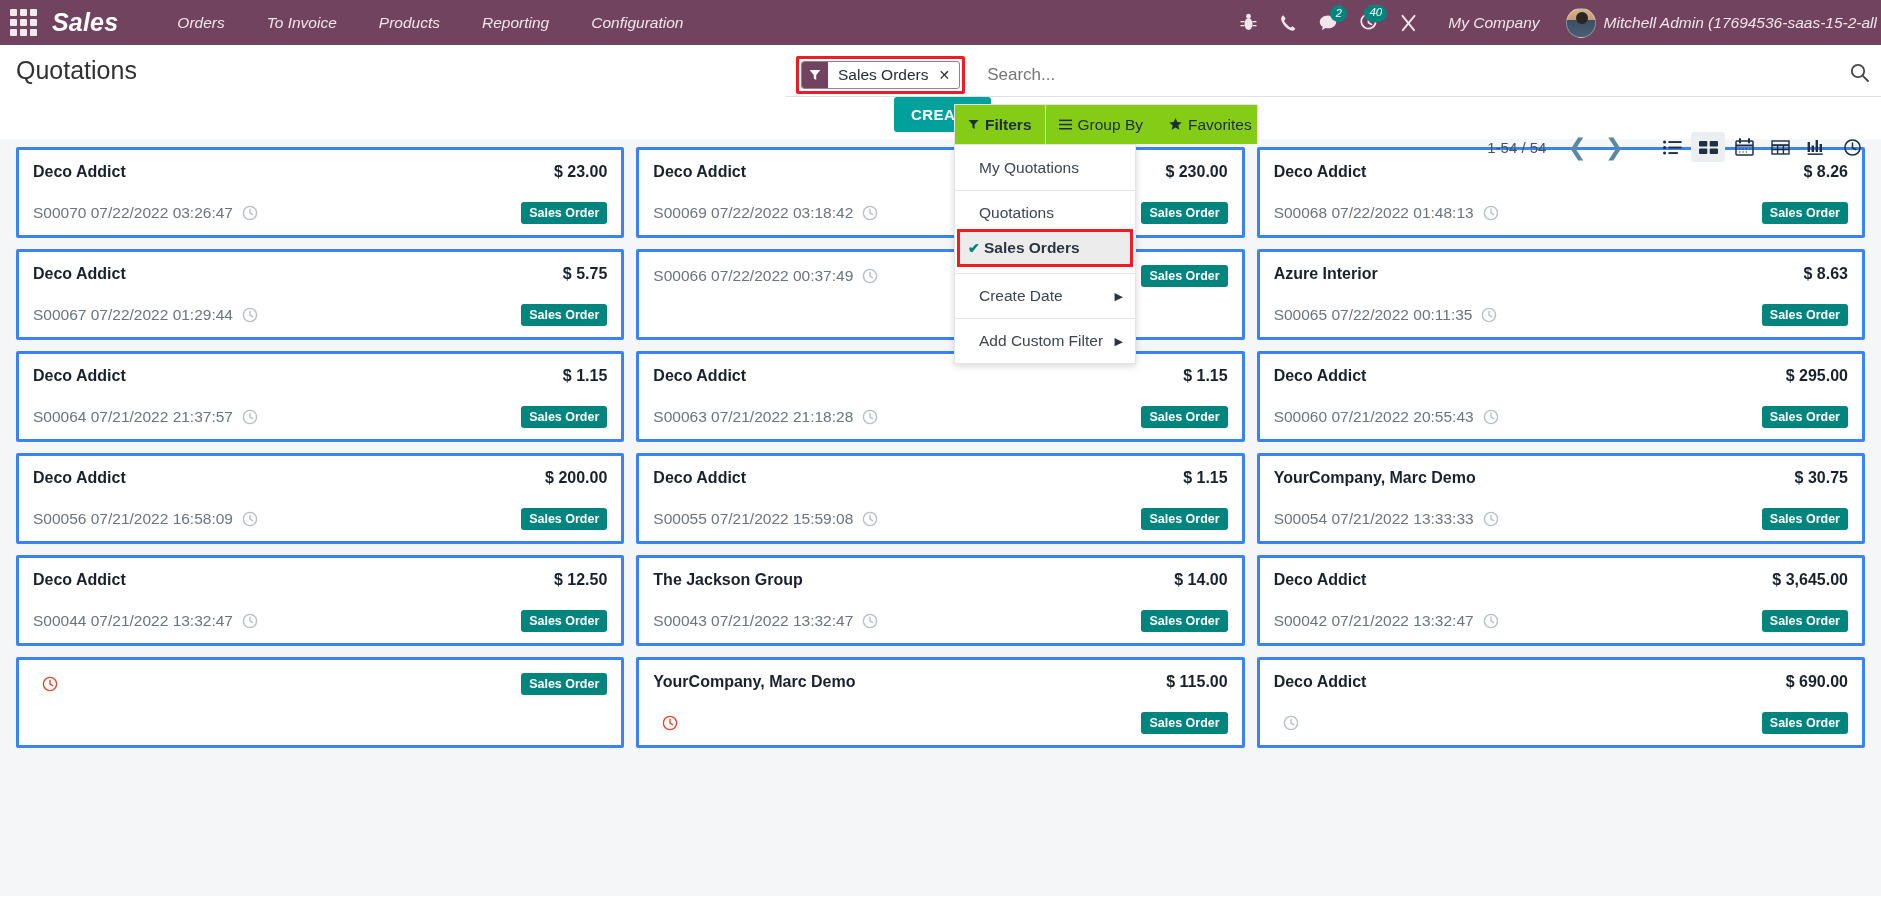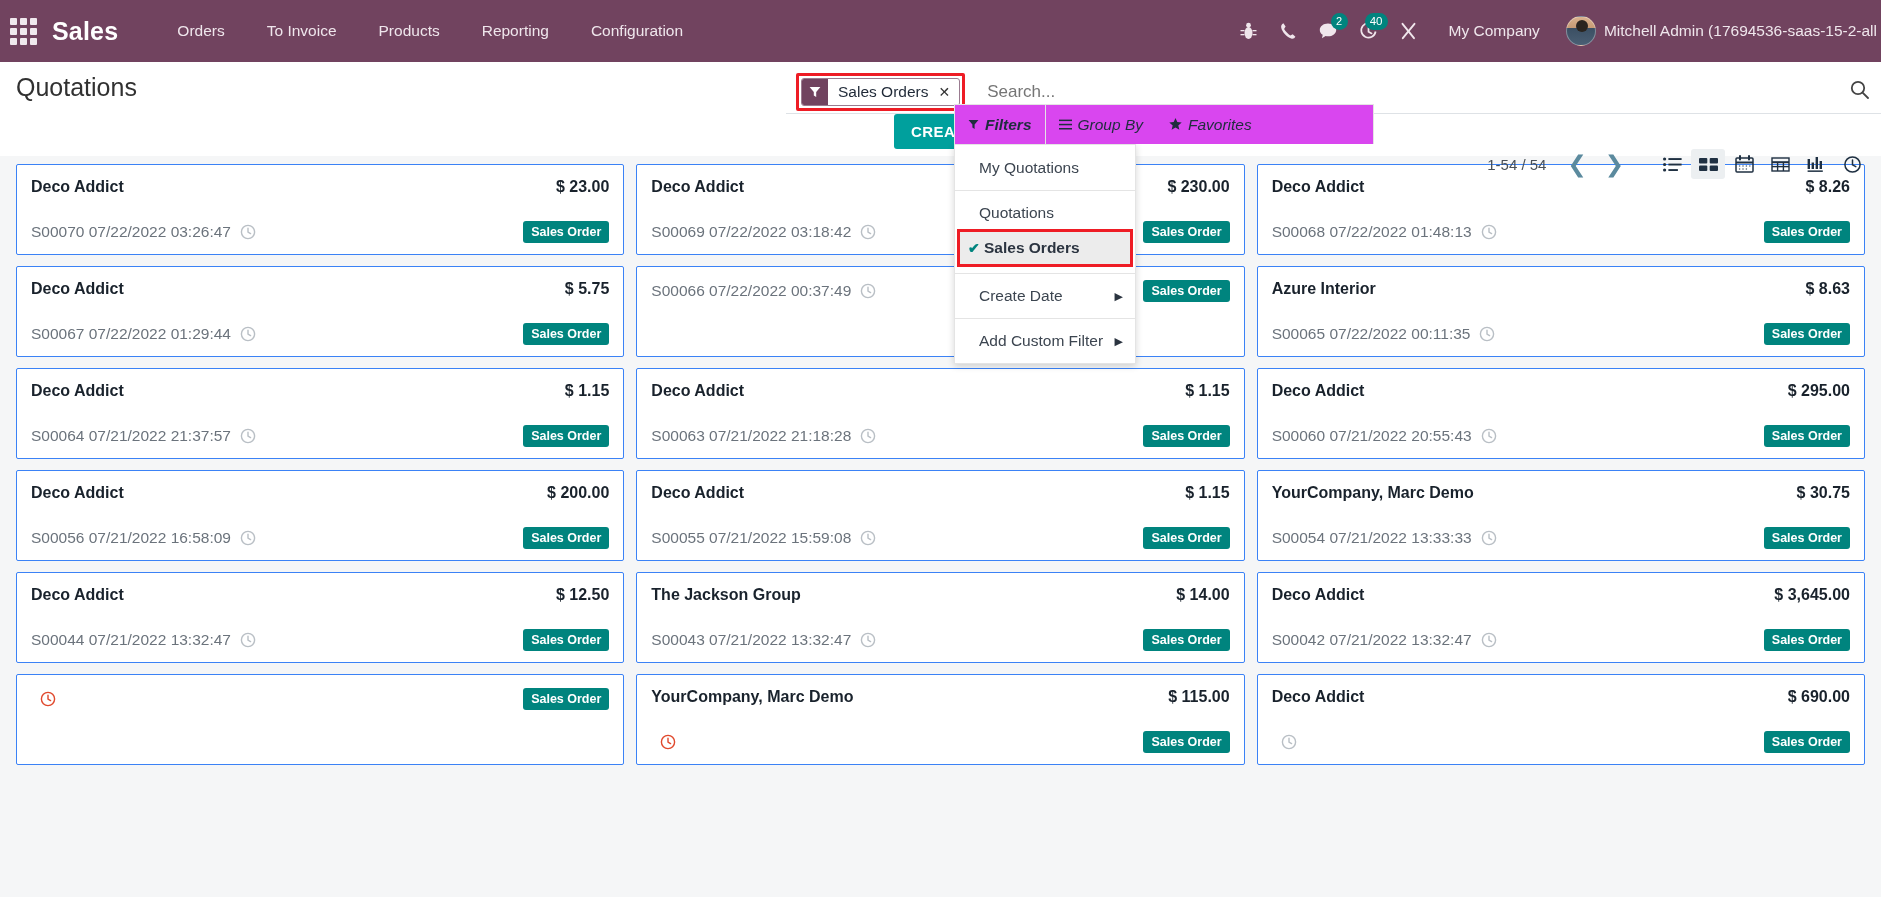--- a/index.html
+++ b/index.html
@@ -5,27 +5,28 @@
   * { box-sizing: border-box; margin: 0; padding: 0; }
   html, body {
     width: 1881px; height: 897px;
     font-family: "Liberation Sans", sans-serif;
     background: #ffffff;
     overflow: hidden;
   }
 
   
   .navbar {
-    height: 62px;
+    height: 45px;
     background: #71435f;
     display: flex;
     align-items: center;
     color: #f3eef2;
     position: relative;
     z-index: 60;
+    font-style: italic;
   }
   .apps-grid {
     width: 46px; height: 46px;
     display: flex; align-items: center; justify-content: center;
     cursor: pointer;
   }
   .apps-grid .g {
     display: grid;
     grid-template-columns: repeat(3, 7px);
     grid-template-rows: repeat(3, 7px);
@@ -139,22 +140,22 @@
   .vs-btn {
     width: 34px; height: 30px; display: flex; align-items: center; justify-content: center;
     border-radius: 3px; cursor: pointer; color: #1f3042;
   }
   .vs-btn.active { background: #eceff1; }
 
   
   .dd-wrap { position: absolute; left: 954px; top: 104px; z-index: 55; }
   .dd-tabs {
     display: flex; align-items: center;
-    background: #d946ef; border: 1px solid #e4e4e4; border-bottom: 0;
-    height: 40px; width: 420px; position: relative; font-style: italic;
+    background: #84cc16; border: 1px solid #e4e4e4; border-bottom: 0;
+    height: 40px; width: 304px; position: relative;
   }
   .dd-tab {
     font-size: 15.5px; color: #1f2d3d; padding: 0 13px;
     height: 40px; display: flex; align-items: center; gap: 6px;
     cursor: pointer; white-space: nowrap;
   }
   .dd-tab.active { font-weight: 700; border-right: 1px solid #e4e4e4; }
   .dd-menu {
     background: #fff; border: 1px solid #e4e4e4; box-shadow: 0 2px 7px rgba(0,0,0,.16);
     width: 182px; padding: 7px 0 6px 0; text-align: right;
@@ -180,21 +181,21 @@
     height: calc(897px - 46px - 52px - 42px);
     padding: 8px 10px 0 10px;
     display: flex; flex-wrap: wrap; align-content: flex-start;
     gap: 0; overflow: hidden; position: relative;
   }
   .kcard {
     width: calc(100% / 3);
     padding: 0 6px 11px 6px;
   }
   .kcard-inner {
-    background: #fff; border: 1px solid #3b82f6; border-radius: 2px;
+    background: #fff; border: 3px solid #3b82f6; border-radius: 2px;
     padding: 13px 14px 11px 14px;
     height: 91px;
     display: flex; flex-direction: column; justify-content: space-between;
   }
   .kc-top { display: flex; justify-content: space-between; align-items: flex-start; }
   .kc-name { font-size: 16px; font-weight: 700; color: #19222c; }
   .kc-amount { font-size: 16px; font-weight: 700; color: #19222c; white-space: nowrap; }
   .kc-bottom { display: flex; justify-content: space-between; align-items: center; }
   .kc-ref {
     font-size: 15.5px; color: #6b737c; display: flex; align-items: center; gap: 9px;

